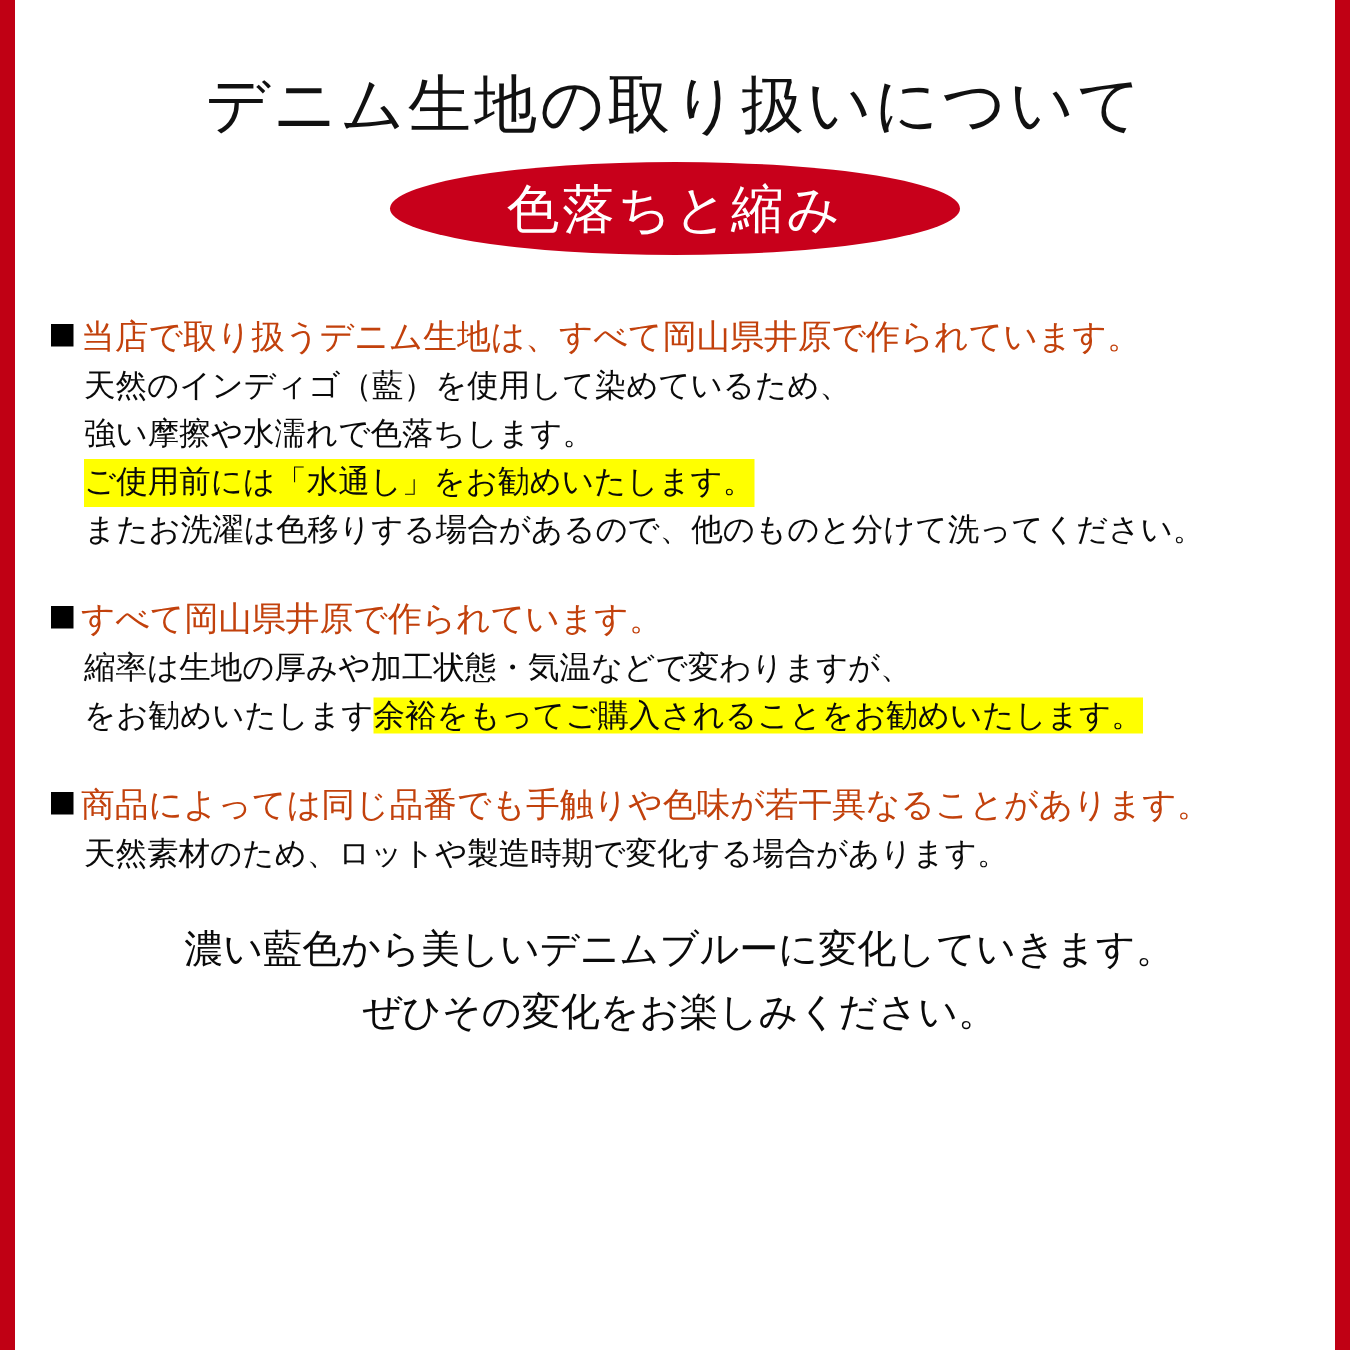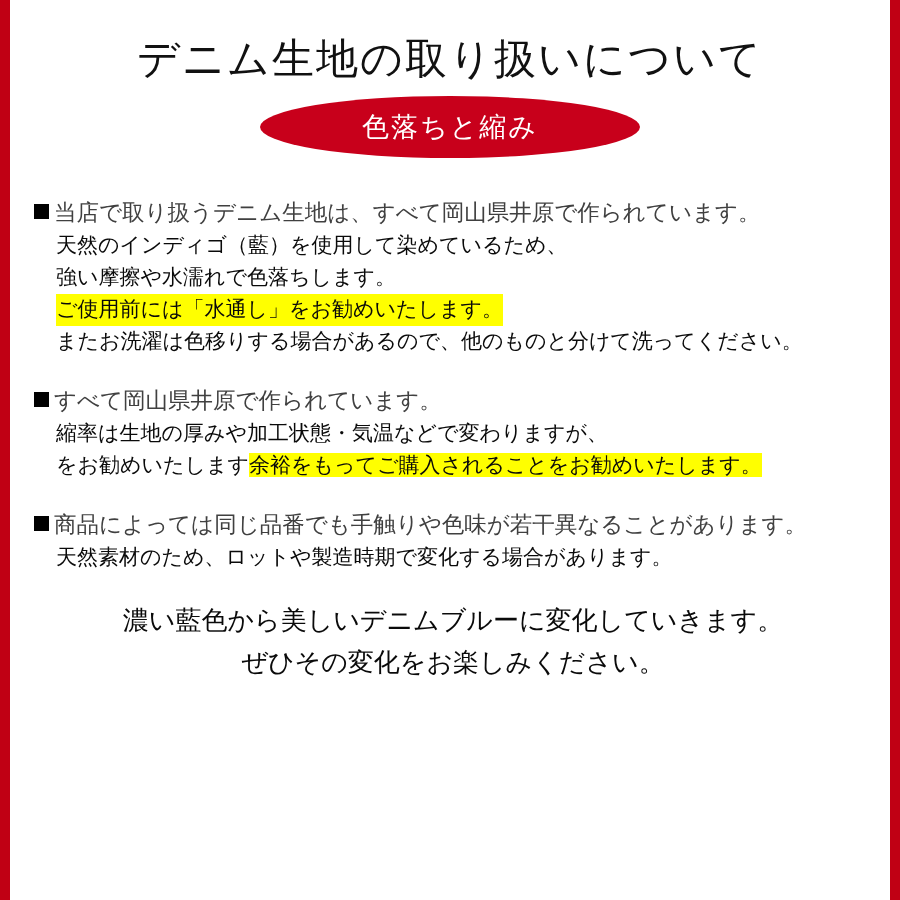--- a/index.html
+++ b/index.html
@@ -21,21 +21,21 @@
     box-sizing: border-box;
     border-left: 10px solid #c00014;
     border-right: 10px solid #c00014;
     background: #ffffff;
   }
   .inner {
     position: relative;
     width: 880px;
     height: 900px;
     box-sizing: border-box;
-    padding: 4px 18px;
+    padding: 16px 18px;
   }
   
   .title {
     text-align: center;
     font-size: 42px;
     letter-spacing: 2px;
     font-weight: normal;
     margin: 0;
     padding-top: 32px;
     line-height: 1.1;
@@ -50,21 +50,21 @@
   }
   .badge {
     width: 380px;
     height: 62px;
     border-radius: 50%;
     background: #c8001b;
     color: #ffffff;
     display: flex;
     align-items: center;
     justify-content: center;
-    font-size: 27px;
+    font-size: 35px;
     letter-spacing: 2px;
     box-shadow: 0 0 0 0 rgba(0,0,0,0);
   }
   
   .body {
     margin-top: 38px;
     padding-left: 6px;
   }
   .para {
     margin-bottom: 26px;
@@ -75,21 +75,21 @@
     white-space: nowrap;
     color: #0a0a0a;
   }
   .line.indent {
     padding-left: 22px;
   }
   .bullet-line {
     font-size: 22.5px;
     line-height: 1.52;
     white-space: nowrap;
-    color: #404040;
+    color: #c2410c;
   }
   .sq {
     display: inline-block;
     width: 15px;
     height: 15px;
     background: #000000;
     margin-right: 5px;
     vertical-align: 1px;
   }
   .hl {

